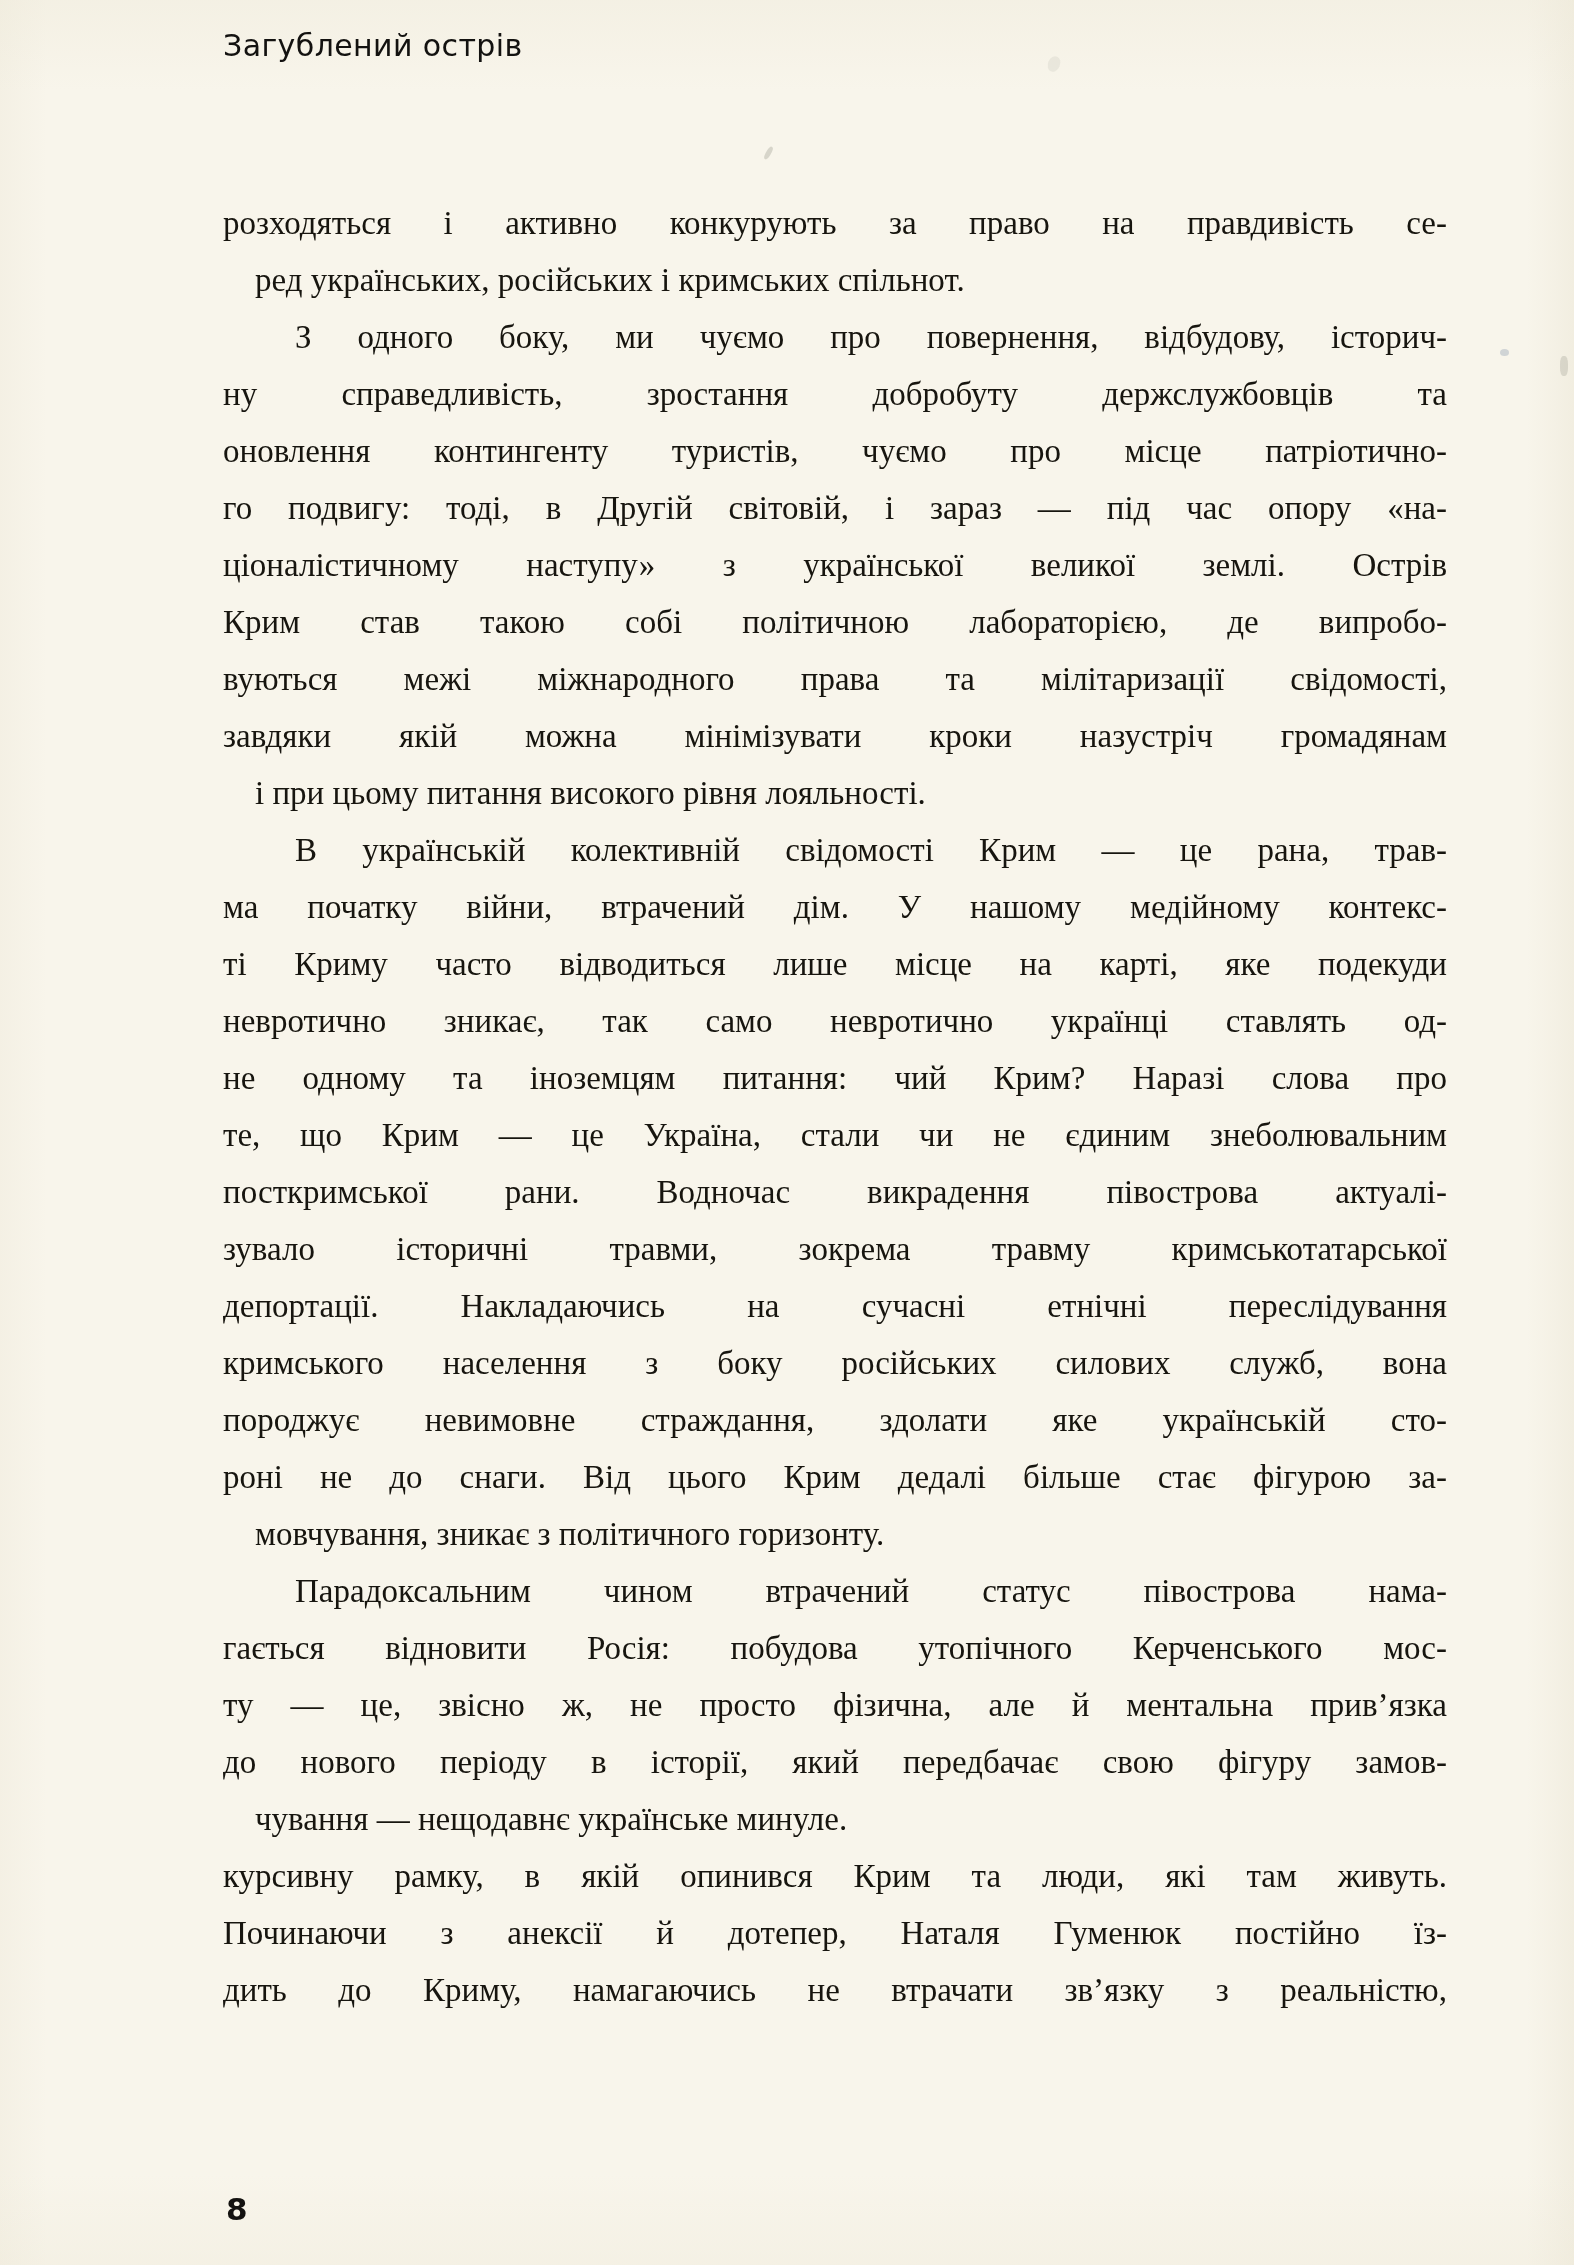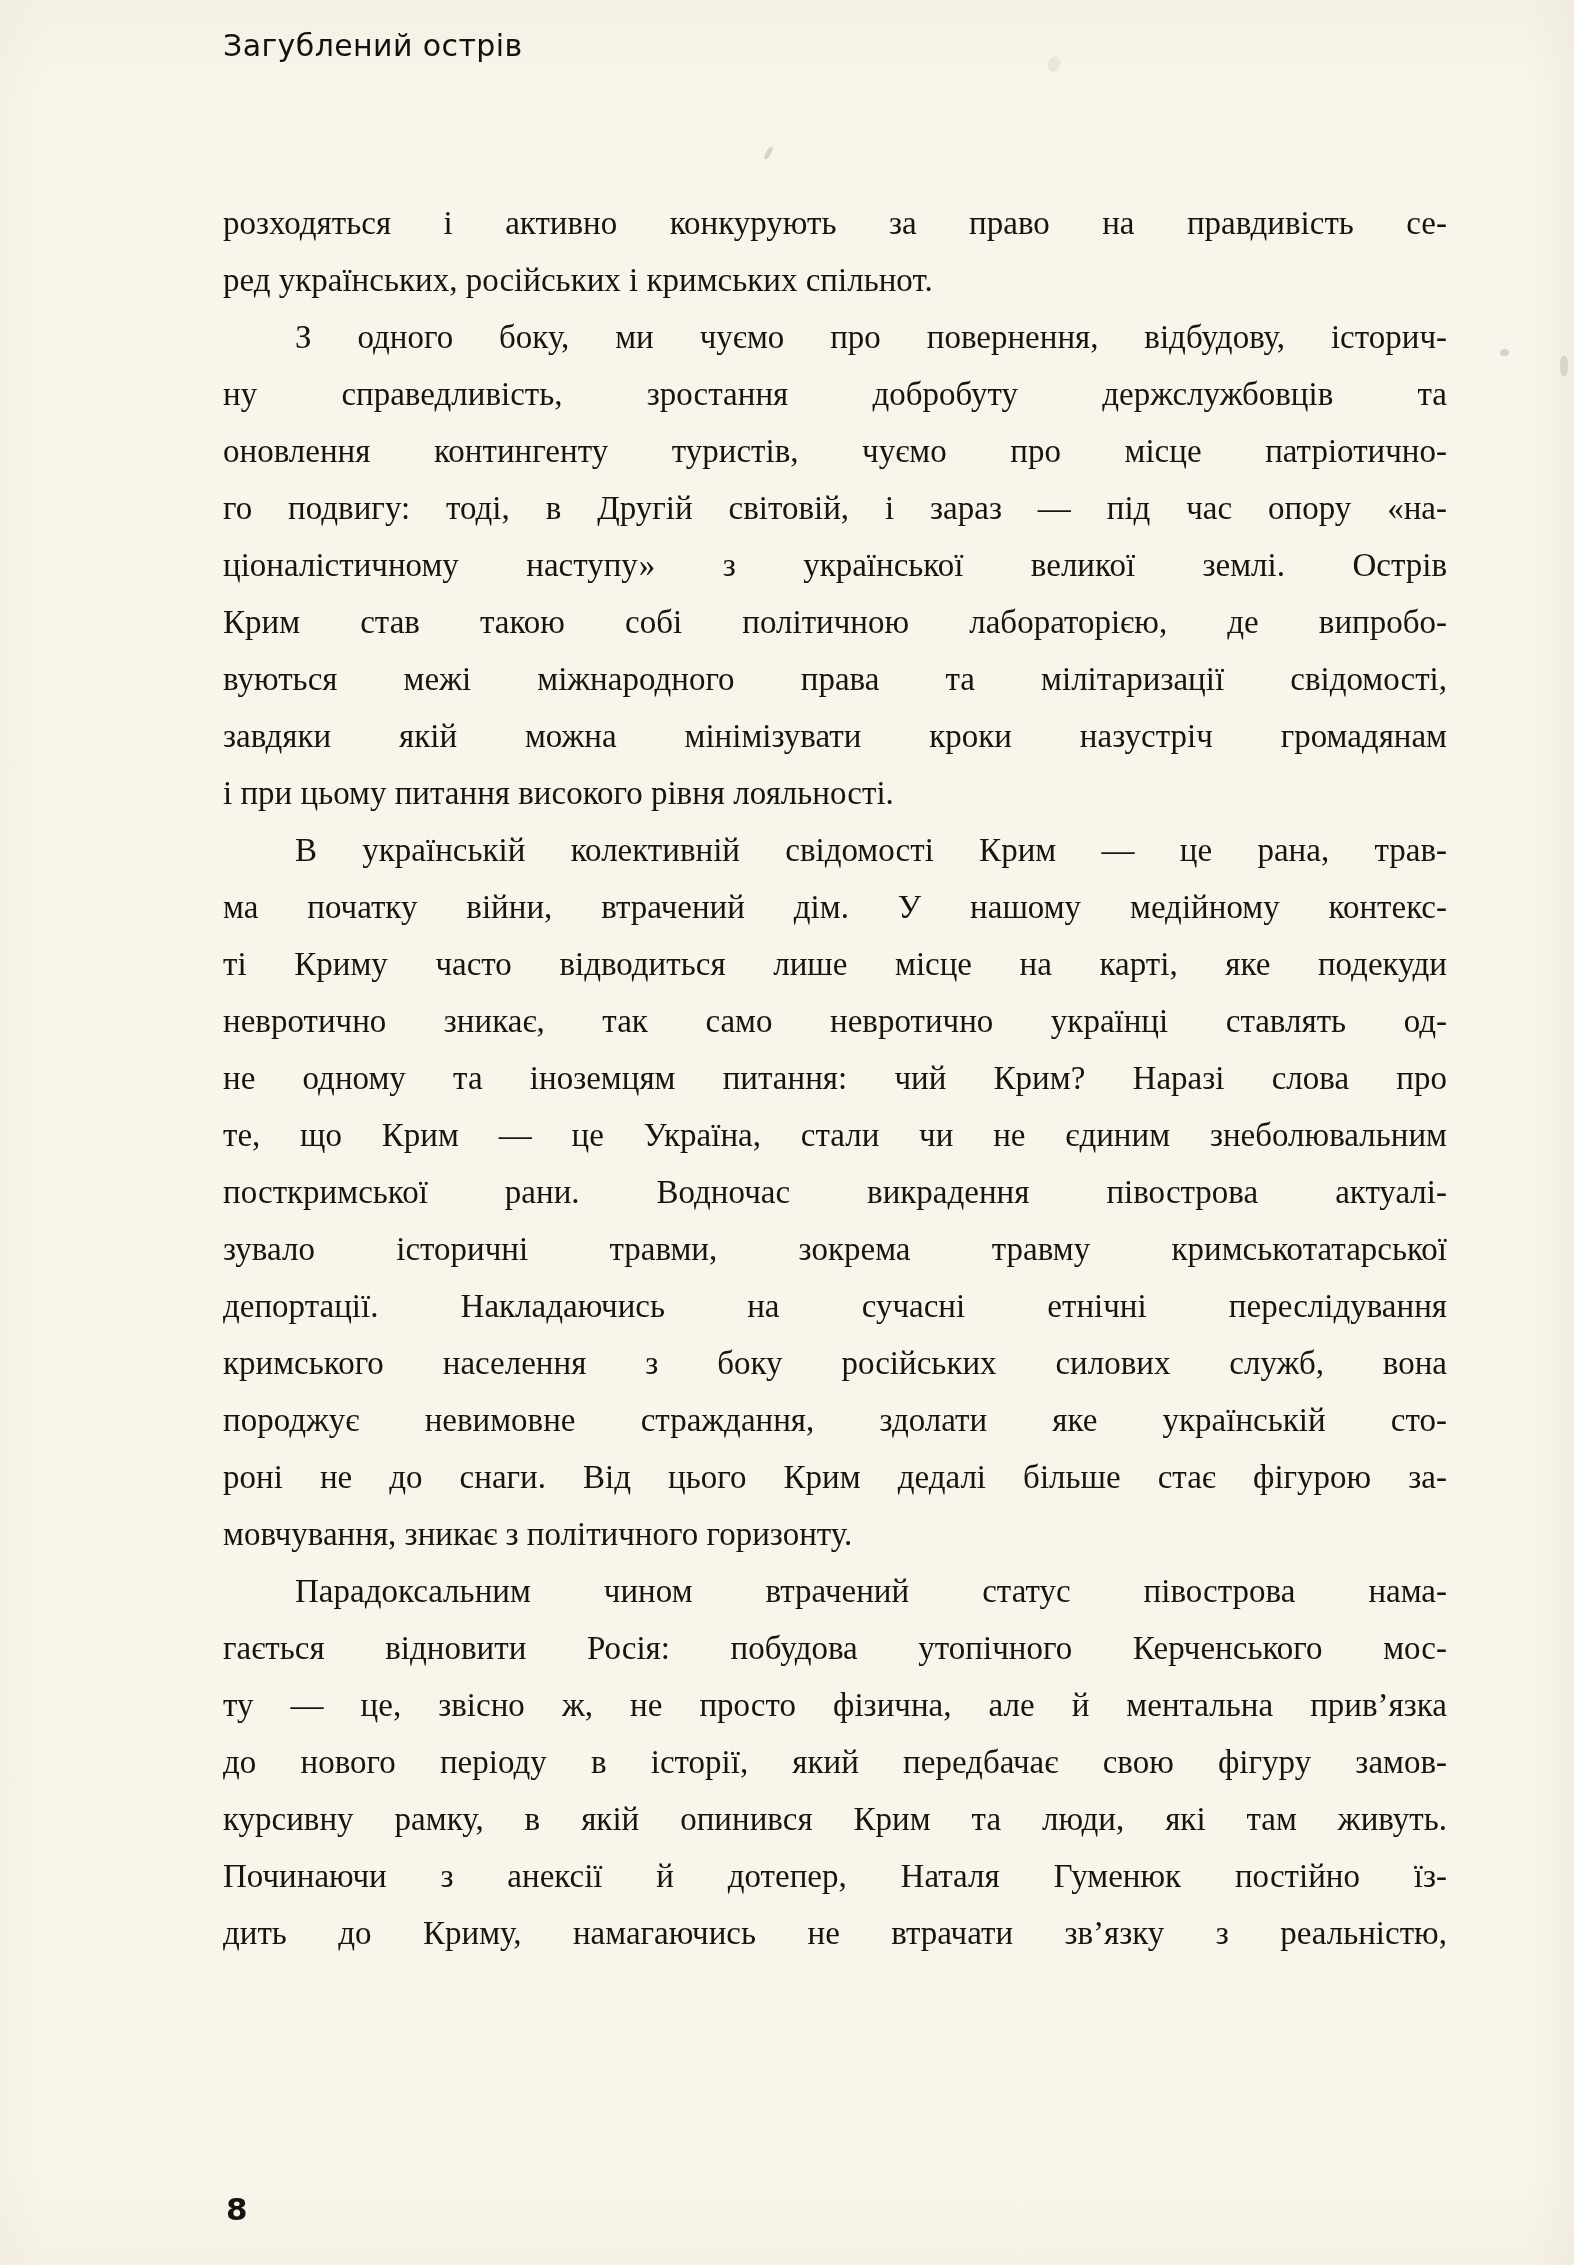--- a/index.html
+++ b/index.html
@@ -42,20 +42,21 @@
     font-size:33px;
     line-height:57px;
     color:var(--ink);
   }
   .line{
     text-align:justify;
     text-align-last:justify;
   }
   .line.end{
     text-align-last:left;
+    margin-left:32px;
   }
   .line.indent{
     text-indent:72px;
   }
   .folio{
     position:absolute;
     left:226px;
     top:2191px;
     font-family:"DejaVu Sans", sans-serif;
     font-weight:bold;
@@ -100,20 +101,21 @@
       <div class="line">зувало історичні травми, зокрема травму кримськотатарської</div>
       <div class="line">депортації. Накладаючись на сучасні етнічні переслідування</div>
       <div class="line">кримського населення з боку російських силових служб, вона</div>
       <div class="line">породжує невимовне страждання, здолати яке українській сто-</div>
       <div class="line">роні не до снаги. Від цього Крим дедалі більше стає фігурою за-</div>
       <div class="line end">мовчування, зникає з політичного горизонту.</div>
       <div class="line indent">Парадоксальним чином втрачений статус півострова нама-</div>
       <div class="line">гається відновити Росія: побудова утопічного Керченського мос-</div>
       <div class="line">ту — це, звісно ж, не просто фізична, але й ментальна прив’язка</div>
       <div class="line">до нового періоду в історії, який передбачає свою фігуру замов-</div>
+      <div class="line end">чування — нещодавнє українське минуле.</div>
       <div class="line">курсивну рамку, в якій опинився Крим та люди, які там живуть.</div>
       <div class="line">Починаючи з анексії й дотепер, Наталя Гуменюк постійно їз-</div>
       <div class="line">дить до Криму, намагаючись не втрачати зв’язку з реальністю,</div>
     </div>
 
   <div class="folio">8</div>
 
   <span class="speck s1"></span>
   <span class="speck s2"></span>
   <span class="speck s3"></span>

